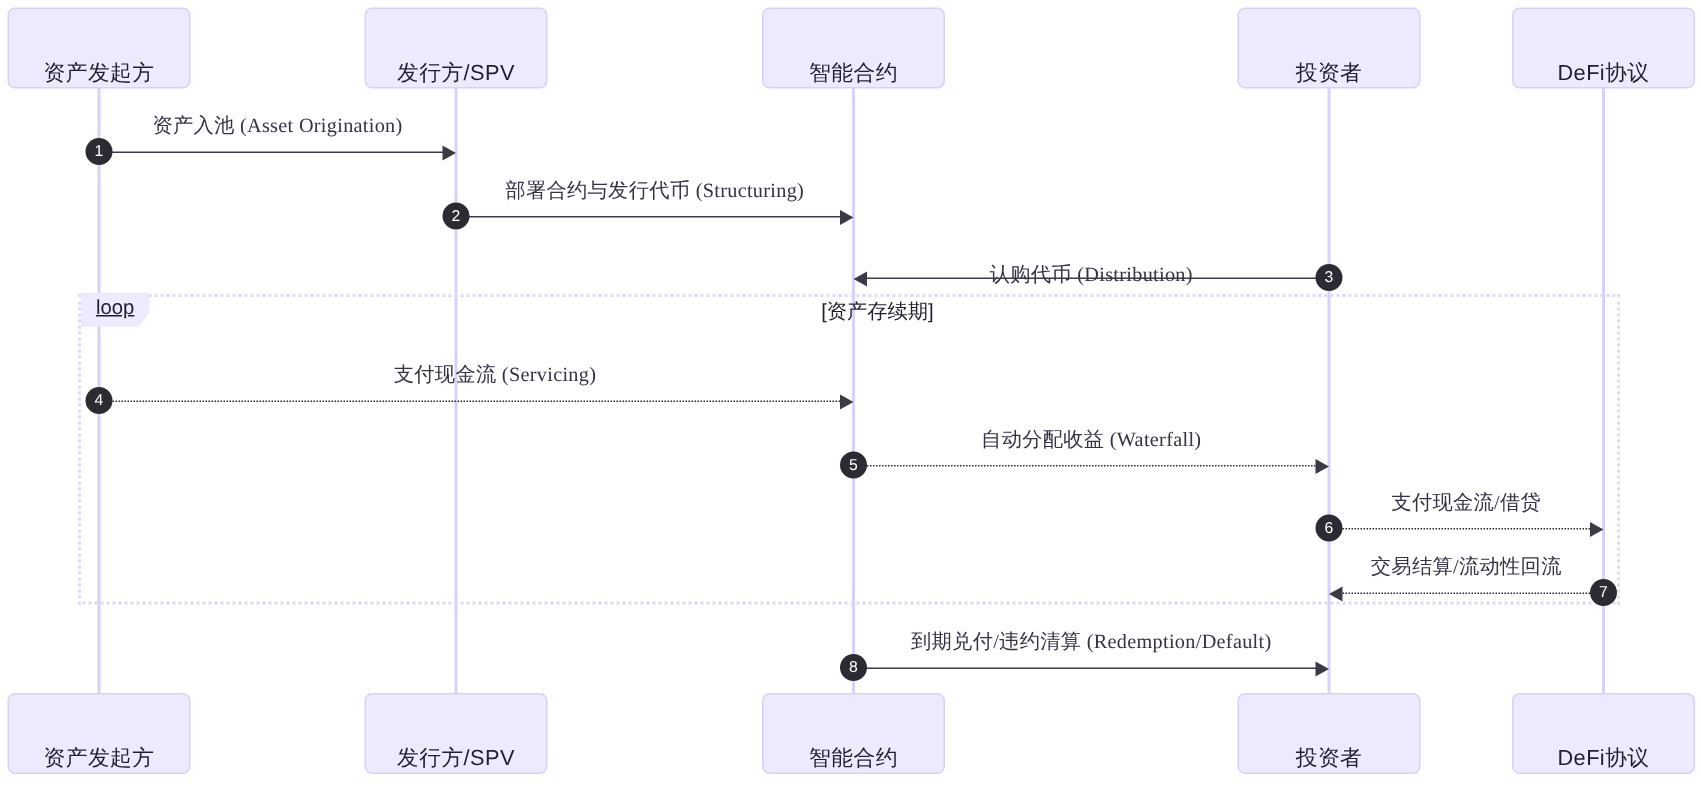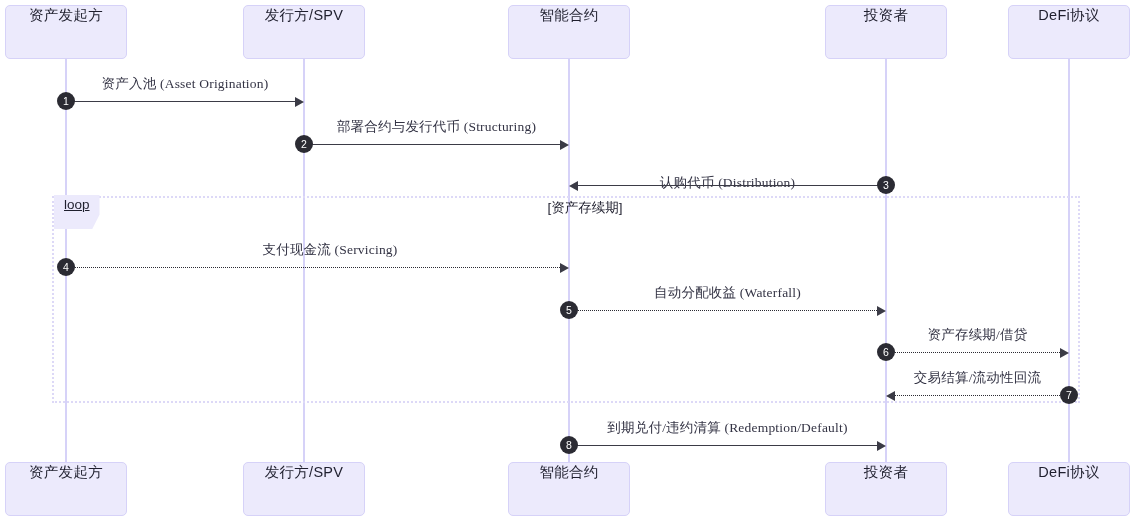--- a/index.html
+++ b/index.html
@@ -23,38 +23,38 @@
     height: 404px;
   }
   .actor-box {
     position: absolute;
     box-sizing: border-box;
     background: #eceafc;
     border: 1px solid #d6d2f8;
     border-radius: 5px;
     height: 54px;
     display: flex;
-    align-items: flex-start;
+    align-items: flex-end;
     justify-content: center;
     color: #1f1f2e;
     font-size: 14.5px;
     letter-spacing: .3px;
   }
   .loop-box {
     position: absolute;
     box-sizing: border-box;
     border: 2px dotted #ddd9f7;
     background: transparent;
   }
   .loop-tab {
     position: absolute;
     background: #eceafc;
     color: #1f1f2e;
     font-size: 13.5px;
-    padding: 2px 10px 15px 10px;
+    padding: 2px 10px 4px 10px;
     line-height: 1.25;
     -webkit-clip-path: polygon(0 0, 100% 0, 100% 58%, 84% 100%, 0 100%);
     clip-path: polygon(0 0, 100% 0, 100% 58%, 84% 100%, 0 100%);
     text-decoration: underline;
   }
   .loop-cond {
     position: absolute;
     font-size: 13.5px;
     color: #1f1f2e;
     white-space: nowrap;
@@ -165,21 +165,21 @@
       <div class="arrow-head left" style="top: 181px; left: 569px;"></div>
       <div class="seq-num" style="top: 176px; left: 877px;">3</div>
       <div class="msg-label" style="left: 330px; top: 241px;">支付现金流 (Servicing)</div>
       <div class="msg-line dotted" style="left: 73px; width: 489px; top: 267px;"></div>
       <div class="arrow-head right" style="top: 263px; left: 560px;"></div>
       <div class="seq-num" style="top: 258px; left: 57px;">4</div>
       <div class="msg-label" style="left: 727.5px; top: 284px;">自动分配收益 (Waterfall)</div>
       <div class="msg-line dotted" style="left: 576px; width: 303px; top: 310px;"></div>
       <div class="arrow-head right" style="top: 306px; left: 877px;"></div>
       <div class="seq-num" style="top: 301px; left: 560px;">5</div>
-      <div class="msg-label" style="left: 977.5px; top: 326px;">资产存续期/借贷</div>
+      <div class="msg-label" style="left: 977.5px; top: 326px;">支付现金流/借贷</div>
       <div class="msg-line dotted" style="left: 893px; width: 169px; top: 352px;"></div>
       <div class="arrow-head right" style="top: 348px; left: 1060px;"></div>
       <div class="seq-num" style="top: 343px; left: 877px;">6</div>
       <div class="msg-label" style="left: 977.5px; top: 369px;">交易结算/流动性回流</div>
       <div class="msg-line dotted" style="left: 893px; width: 169px; top: 395px;"></div>
       <div class="arrow-head left" style="top: 391px; left: 886px;"></div>
       <div class="seq-num" style="top: 386px; left: 1060px;">7</div>
       <div class="msg-label" style="left: 727.5px; top: 419px; text-align: right;">到期兑付/违约清算 (Redemption/Default)</div>
       <div class="msg-line" style="left: 576px; width: 303px; top: 445px;"></div>
       <div class="arrow-head right" style="top: 441px; left: 877px;"></div>

